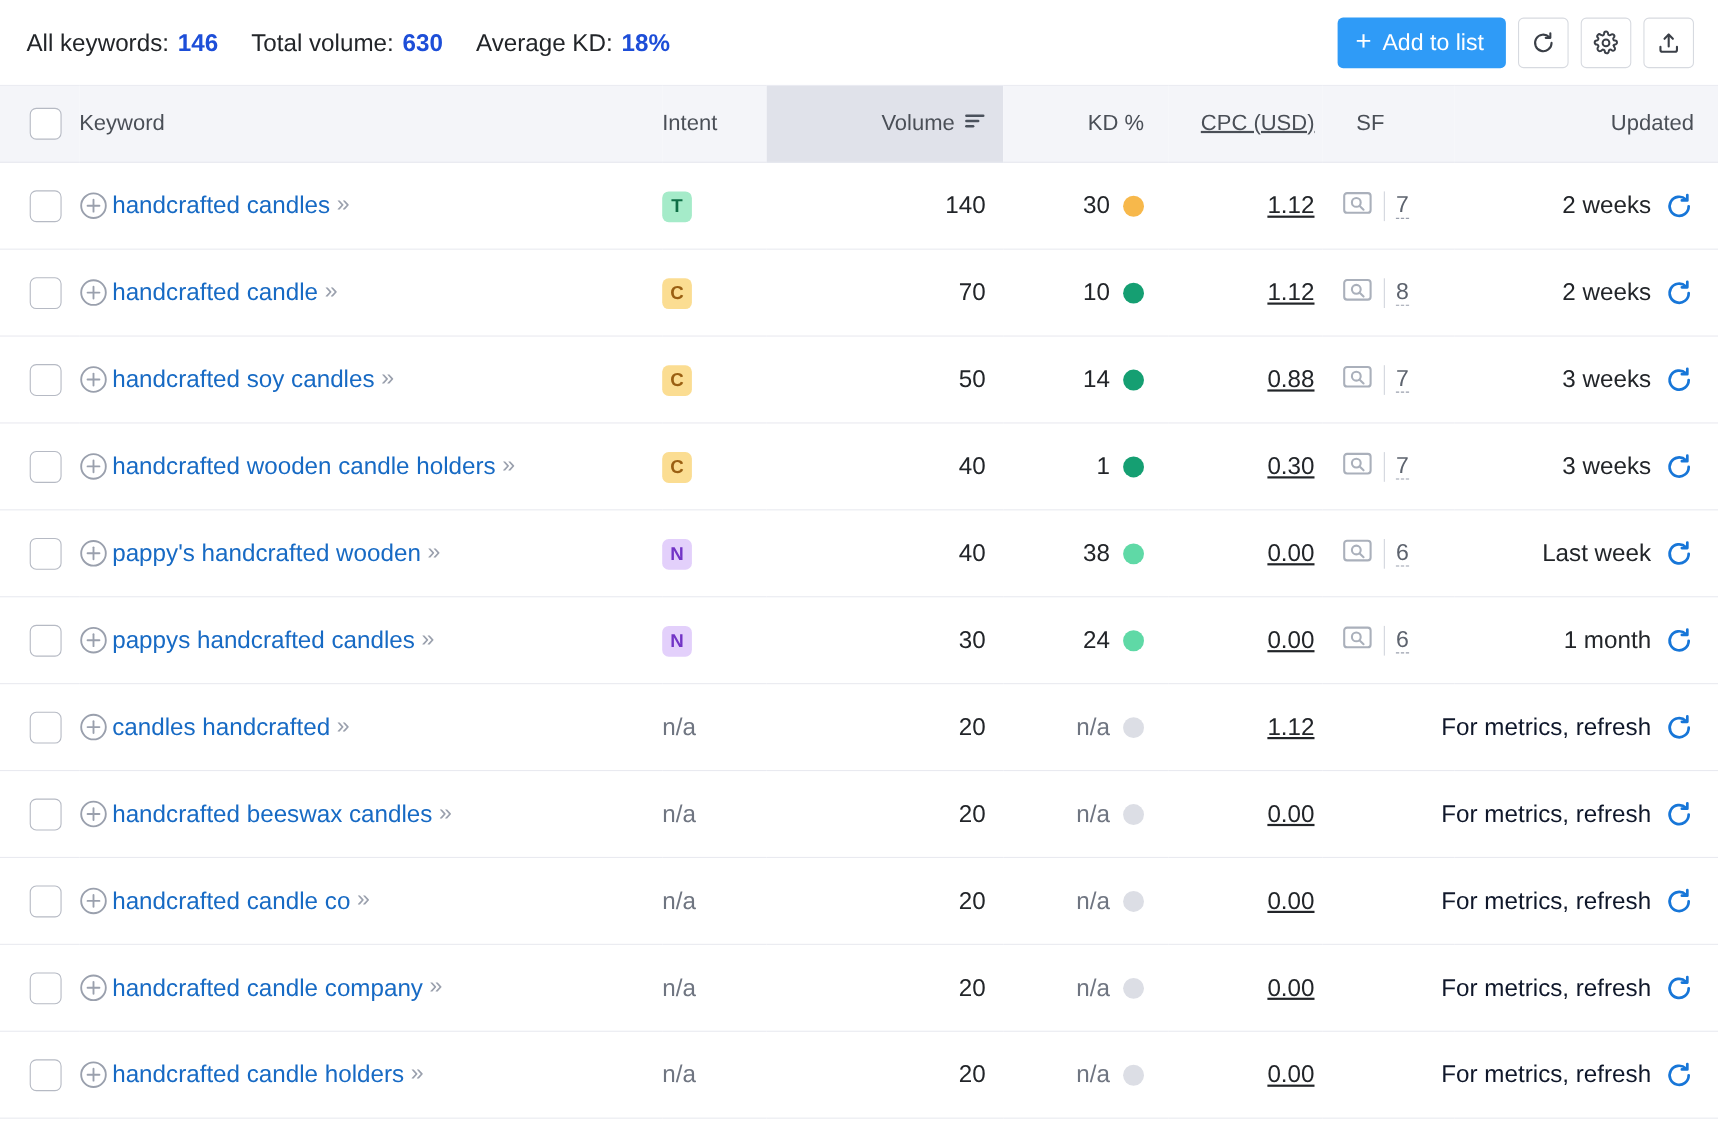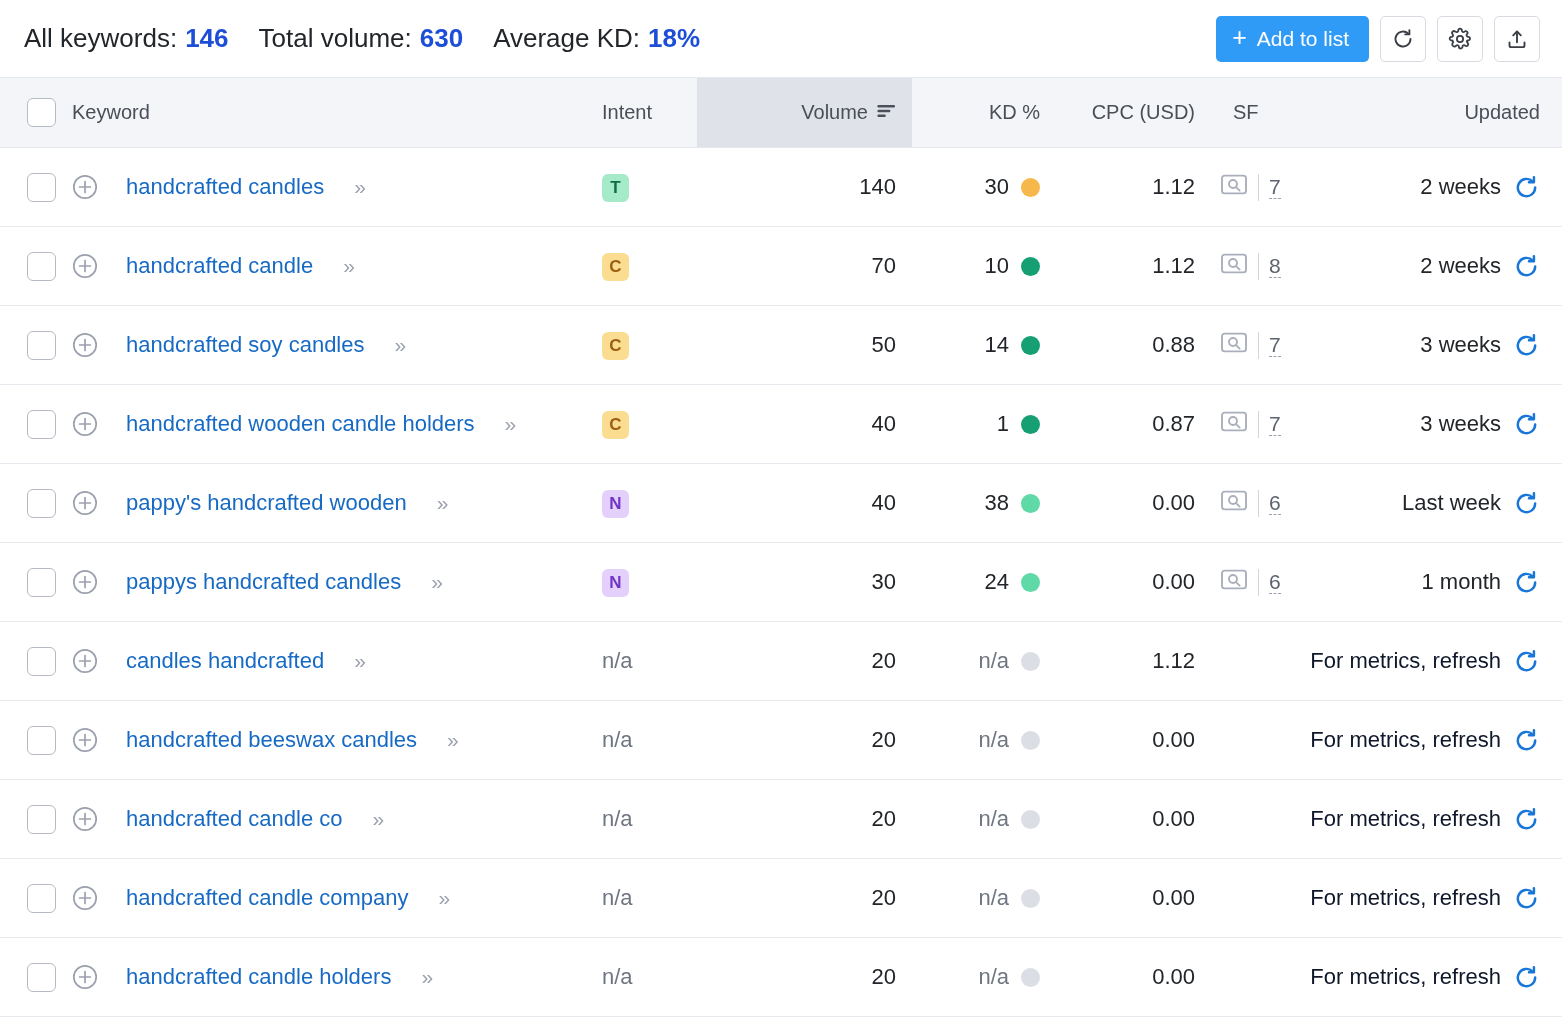--- a/index.html
+++ b/index.html
@@ -17,21 +17,21 @@
     height: 77px;
     display: flex;
     align-items: center;
     padding: 0 22px 0 24px;
     background: #fff;
   }
   .summary {
     display: flex;
     align-items: center;
     gap: 30px;
-    font-size: 26px;
+    font-size: 22px;
     color: #222529;
     white-space: nowrap;
   }
   .summary .stat { display: inline-flex; align-items: baseline; gap: 8px; }
   .summary .stat-label { font-weight: 400; color: #222529; }
   .summary .stat-value { font-weight: 700; color: #1d4ed8; }
 
   .topbar-actions {
     margin-left: auto;
     display: flex;
@@ -94,21 +94,21 @@
     border-bottom: 1px solid #e6e8ef;
     vertical-align: middle;
   }
   .kw-table thead th.sorted { background: #e0e2ea; }
 
   th.col-check, td.col-check { width: 72px; text-align: left; padding-left: 27px !important; }
   th.col-keyword, td.col-keyword { width: 530px; text-align: left; }
   th.col-intent, td.col-intent { width: 95px; text-align: left; padding-right: 0 !important; }
   th.col-volume, td.col-volume { width: 215px; text-align: right; padding-right: 16px !important; }
   th.col-kd,     td.col-kd     { width: 150px; text-align: right; padding-right: 0 !important; }
-  th.col-cpc,    td.col-cpc    { width: 140px; text-align: right; padding-right: 7px !important; }
+  th.col-cpc,    td.col-cpc    { width: 140px; text-align: right; padding-right: 7px !important; text-decoration: underline; }
   th.col-sf,     td.col-sf     { width: 120px; text-align: left; }
   th.col-updated,td.col-updated{ width: 240px; text-align: right; padding-right: 22px !important; }
 
   th.col-volume .th-inner {
     display: inline-flex;
     align-items: center;
     gap: 9px;
     justify-content: flex-start;
   }
 
@@ -127,21 +127,21 @@
     height: 29px;
     border: 1px solid #b6bac4;
     border-radius: 6px;
     background: #ffffff;
     display: inline-block;
     vertical-align: middle;
     cursor: pointer;
   }
 
   
-  .kw-cell { display: flex; align-items: center; gap: 28px; }
+  .kw-cell { display: flex; align-items: flex-start; gap: 4px; }
   .plus-circle { flex: 0 0 auto; display: inline-flex; cursor: pointer; }
   .kw-link {
     color: #176ac4;
     font-size: 22px;
     text-decoration: none;
     cursor: pointer;
     white-space: nowrap;
   }
   .kw-chevrons {
     color: #9aa0ad;
@@ -468,21 +468,21 @@
     <td class="col-volume">
       <span>40</span>
     </td>
     <td class="col-kd">
       <span class="kd-cell">
         <span class="">1</span>
         <span class="kd-dot" style="background:#159f72"></span>
       </span>
     </td>
     <td class="col-cpc">
-      <span>0.87</span>
+      <span>0.30</span>
     </td>
     <td class="col-sf">
          <span class="sf-cell" style="padding-left:18px;">
            <span><svg width="28" height="25" viewBox="0 0 28 25" fill="none" stroke="#aab0bb" stroke-width="1.9" stroke-linecap="round" stroke-linejoin="round">
   <path d="M2 6.2a2.6 2.6 0 0 1 2.6-2.6h18.8A2.6 2.6 0 0 1 26 6.2v12.6a2.6 2.6 0 0 1-2.6 2.6H4.6A2.6 2.6 0 0 1 2 18.8z"></path>
   <circle cx="13" cy="12" r="4"></circle>
                 <line x1="16.3" y1="15.4" x2="19.6" y2="18.6"></line>
               </svg></span>
            <span class="sf-divider"></span>
            <span class="sf-count">7</span>

